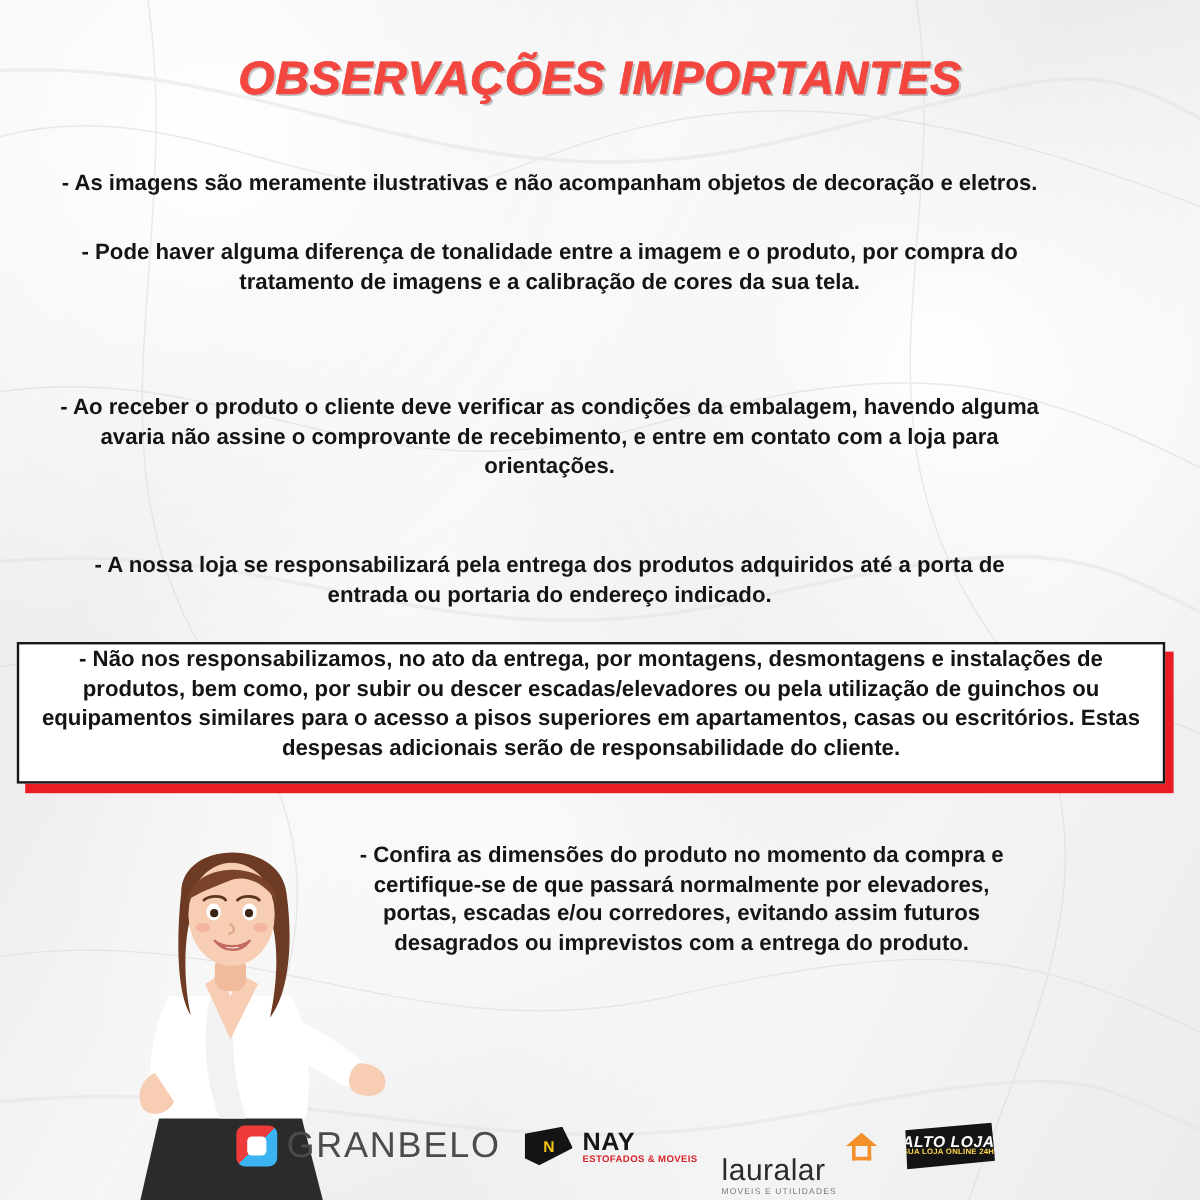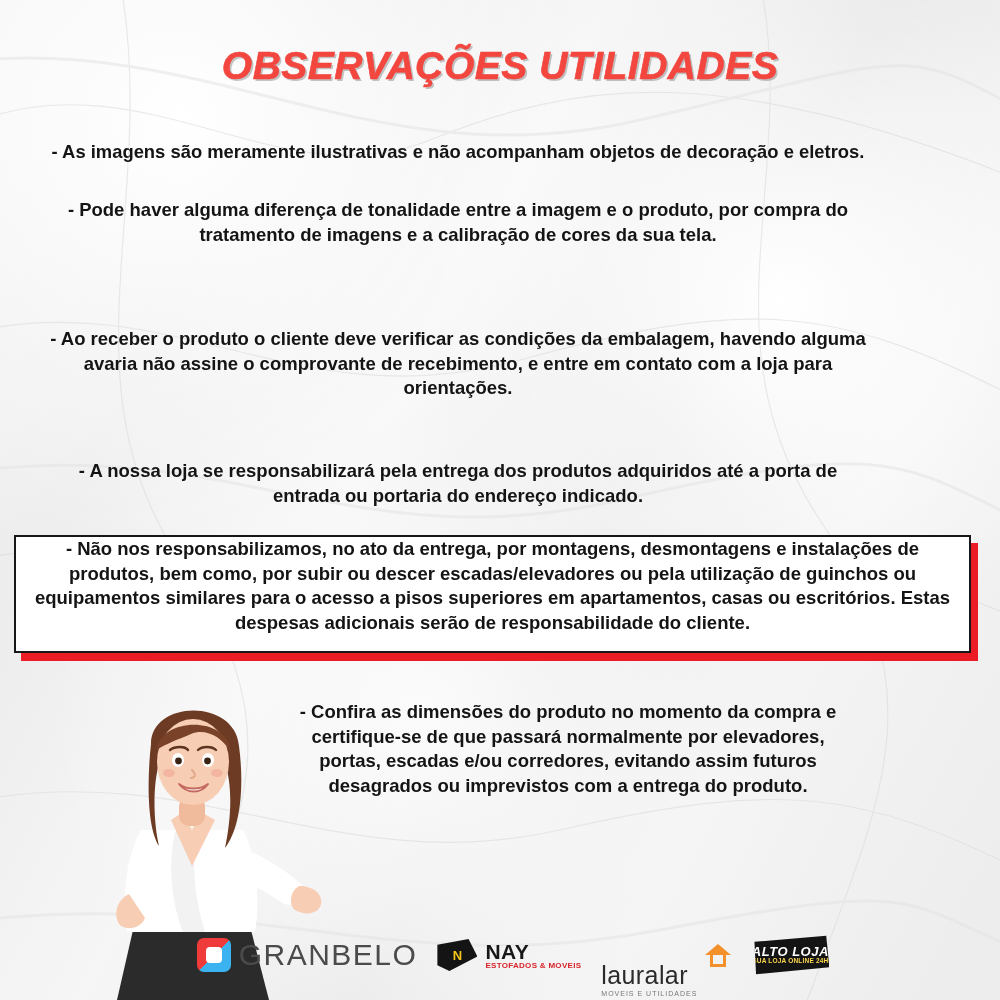--- a/index.html
+++ b/index.html
@@ -208,21 +208,21 @@
       <path d="M120 -20 C 160 200, 60 380, 180 560 S 240 820, 160 1020"></path>
       <path d="M760 -20 C 800 180, 700 340, 820 520 S 880 800, 800 1020"></path>
     </g>
     <g fill="none" stroke="#e4e4e4" stroke-width="3">
       <path d="M-20 60 C 220 40, 380 180, 640 120 S 900 40, 1020 110"></path>
       <path d="M-20 470 C 240 440, 360 560, 620 500 S 900 460, 1020 520"></path>
       <path d="M-20 920 C 260 890, 400 980, 660 930 S 900 900, 1020 950"></path>
     </g>
   </svg>
 
-  <div class="title">OBSERVAÇÕES UTILIDADES</div>
+  <div class="title">OBSERVAÇÕES IMPORTANTES</div>
 
   <div class="body-block p1">- As imagens são meramente ilustrativas e não acompanham objetos de decoração e eletros.</div>
   <div class="body-block p2">- Pode haver alguma diferença de tonalidade entre a imagem e o produto, por compra do tratamento de imagens e a calibração de cores da sua tela.</div>
   <div class="body-block p4">- Ao receber o produto o cliente deve verificar as condições da embalagem, havendo alguma avaria não assine o comprovante de recebimento, e entre em contato com a loja para orientações.</div>
   <div class="body-block p5">- A nossa loja se responsabilizará pela entrega dos produtos adquiridos até a porta de entrada ou portaria do endereço indicado.</div>
 
   <div class="highlight-box">- Não nos responsabilizamos, no ato da entrega, por montagens, desmontagens e instalações de produtos, bem como, por subir ou descer escadas/elevadores ou pela utilização de guinchos ou equipamentos similares para o acesso a pisos superiores em apartamentos, casas ou escritórios. Estas despesas adicionais serão de responsabilidade do cliente.</div>
 
   <div class="body-block p7">- Confira as dimensões do produto no momento da compra e certifique-se de que passará normalmente por elevadores, portas, escadas e/ou corredores, evitando assim futuros desagrados ou imprevistos com a entrega do produto.</div>
 

